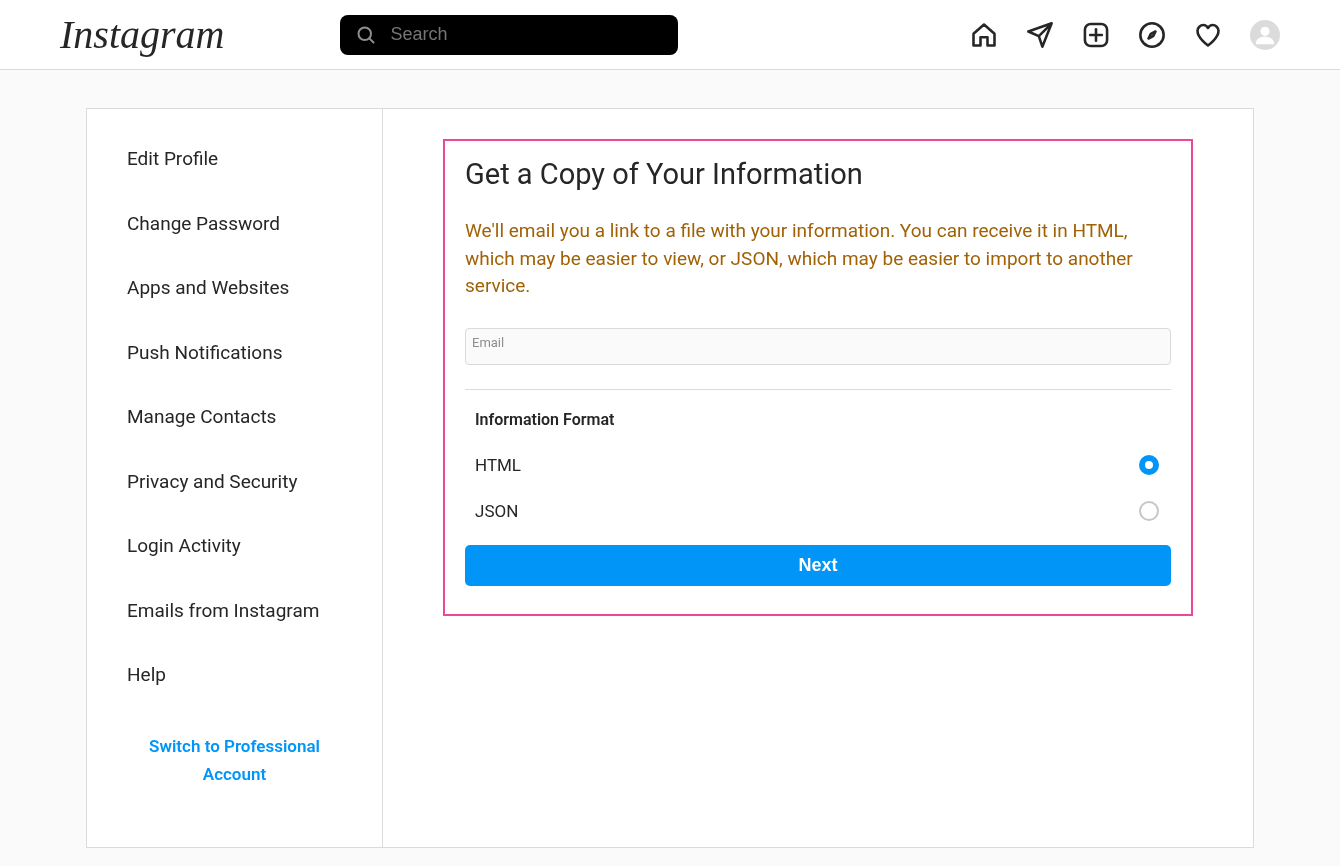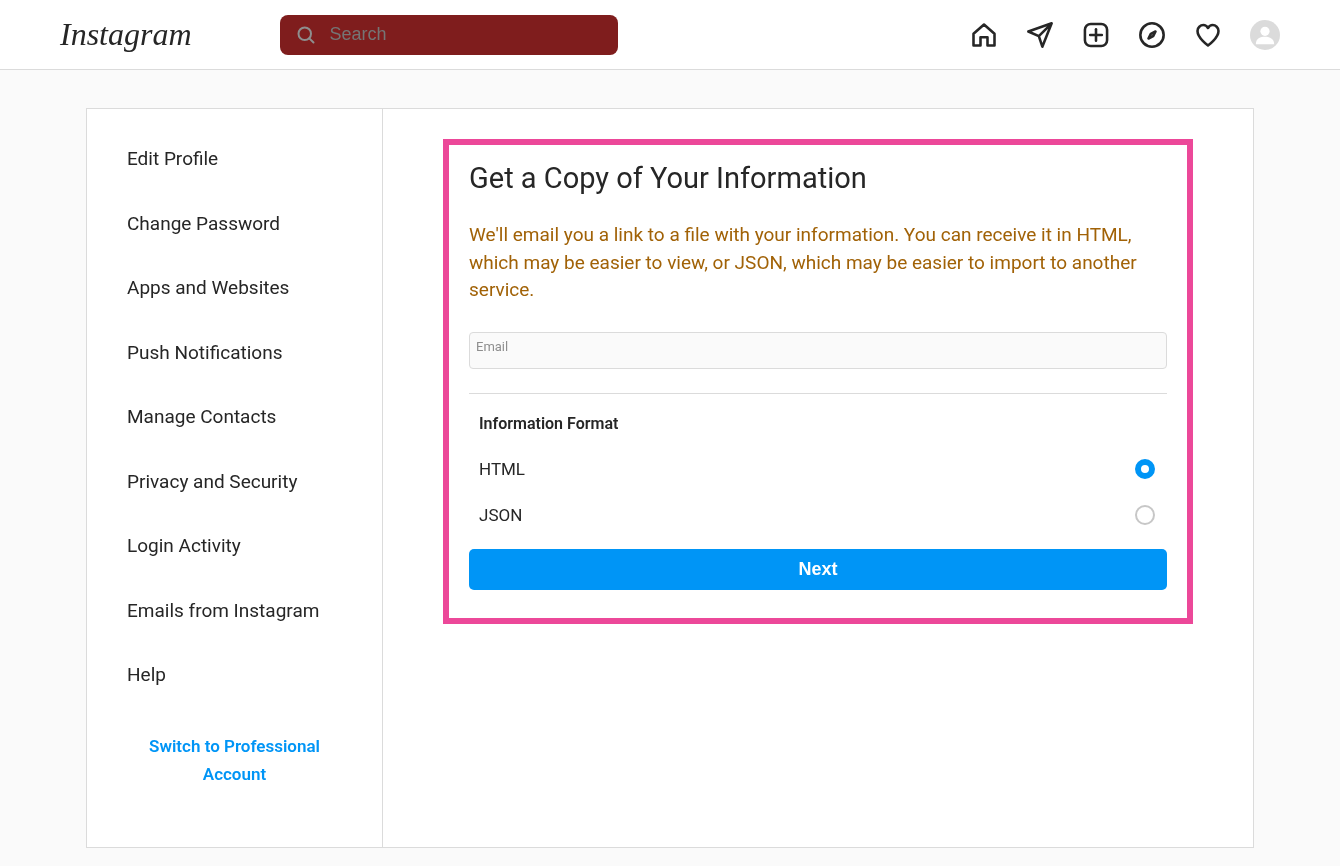--- a/index.html
+++ b/index.html
@@ -16,31 +16,31 @@
     background: #fff;
     border-bottom: 1px solid #dbdbdb;
     height: 70px;
     display: flex;
     align-items: center;
     padding: 0 60px;
   }
   .logo {
     font-family: 'Brush Script MT', cursive;
     font-style: italic;
-    font-size: 32px;
+    font-size: 40px;
     font-weight: 500;
     color: #262626;
     flex: 0 0 auto;
-    margin-right: 88px;
+    margin-right: 116px;
   }
   .search-wrap {
     flex: 0 0 auto;
     width: 338px;
     height: 40px;
-    background: #7f1d1d;
+    background: #000000;
     border-radius: 8px;
     display: flex;
     align-items: center;
     padding: 0 16px;
   }
   .search-wrap svg { flex: 0 0 auto; margin-right: 14px; }
   .search-input {
     border: none;
     background: transparent;
     font-size: 18px;
@@ -94,21 +94,21 @@
     font-size: 17px;
     padding: 24px 40px;
     line-height: 1.7;
   }
 
   .main {
     flex: 1;
     padding: 30px 60px;
   }
   .highlight-box {
-    border: 6px solid #ec4899;
+    border: 2px solid #ec4899;
     padding: 16px 20px 28px 20px;
   }
   .page-title {
     font-size: 29px;
     font-weight: 400;
     color: #262626;
     margin-bottom: 26px;
   }
   .page-desc {
     font-size: 19px;

